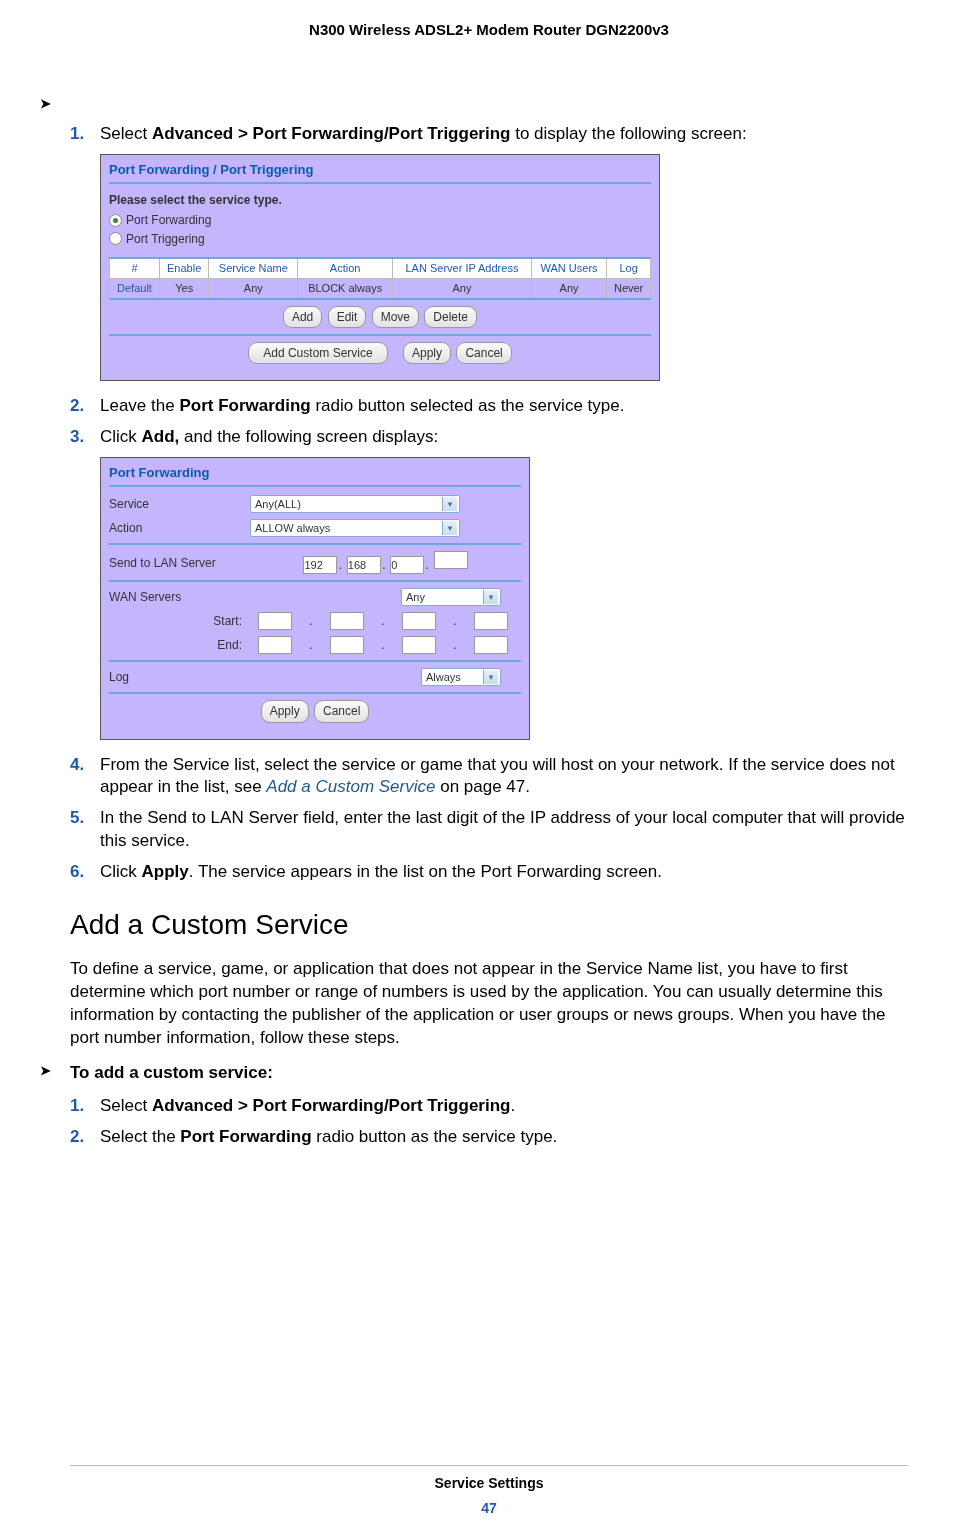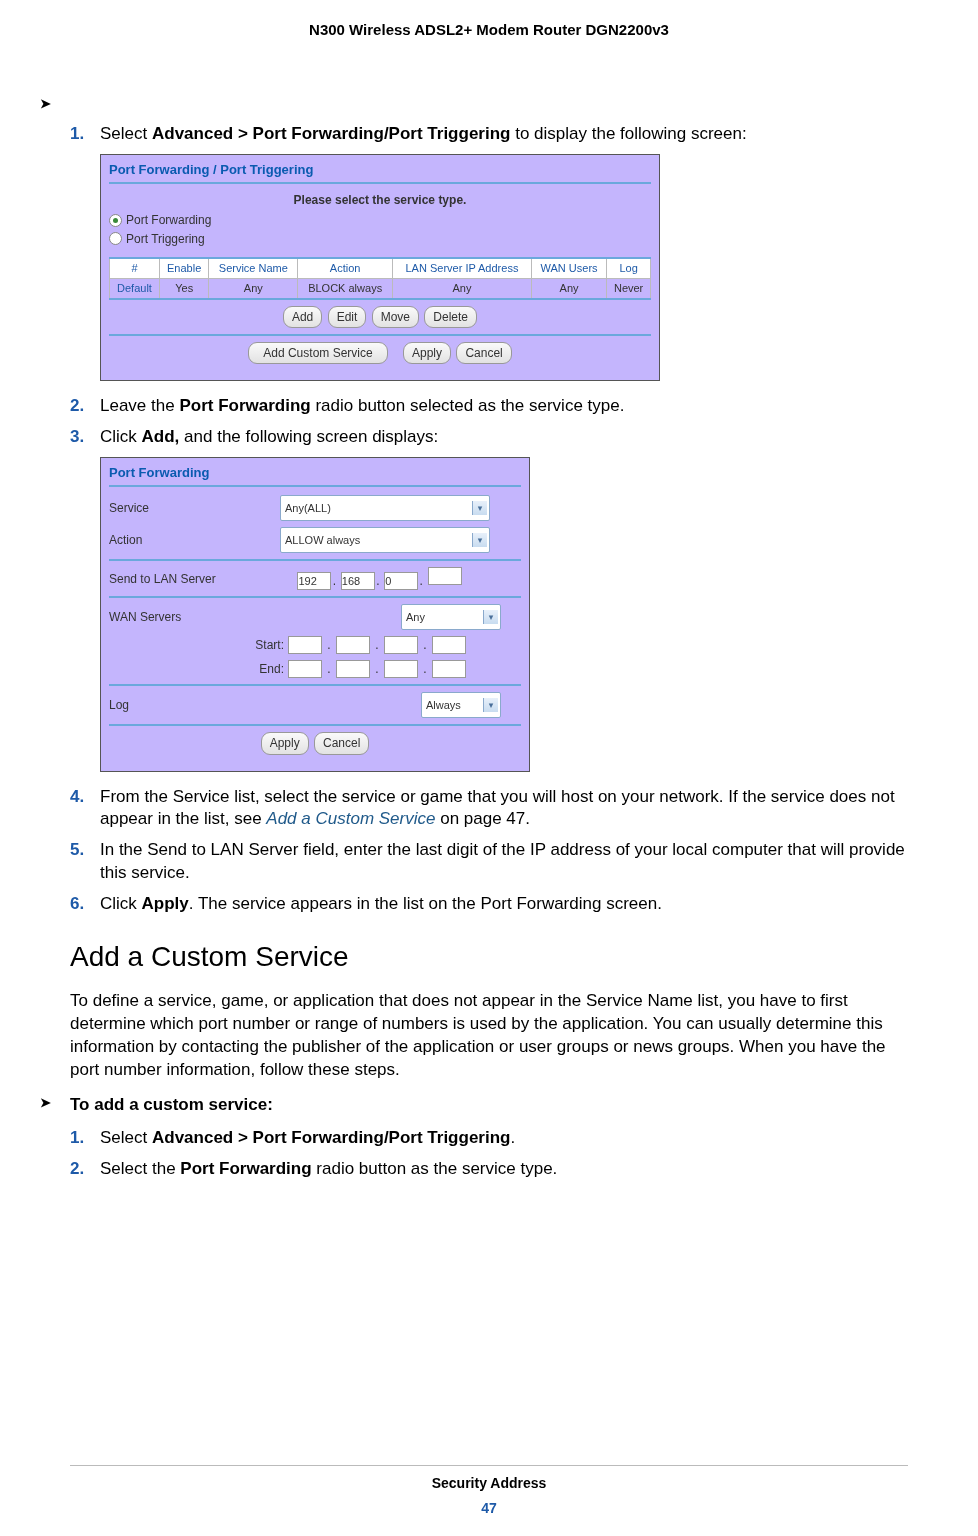--- a/index.html
+++ b/index.html
@@ -86,21 +86,20 @@
     border-top: 2px solid #6aa8dc;
     margin: 0 8px 8px 8px;
   }
   .shot .inner {
     padding: 0 8px 10px 8px;
   }
   .shot .prompt {
     font-weight: bold;
     font-size: 12px;
     margin-bottom: 4px;
-    text-align: center;
   }
   .radio-row {
     display: flex;
     align-items: center;
     margin: 2px 0;
     gap: 4px;
   }
   .radio-dot {
     width: 11px; height: 11px;
     border: 1px solid #888;
@@ -152,35 +151,34 @@
     margin: 0 1px;
     color: #333;
   }
   .btn-wide { padding: 2px 14px; }
 
   
   .formrow {
     display: flex;
     align-items: center;
     margin: 6px 0;
-    gap: 4px;
+    gap: 16px;
   }
   .formrow .lbl { width: 125px; font-size: 12px; }
   .select {
     border: 1px solid #8aa9cc;
     background: #fff;
-    height: 26px;
+    height: 18px;
     display: inline-flex;
     align-items: center;
     justify-content: space-between;
     padding: 0 2px 0 4px;
     font-size: 11px;
     border-radius: 2px;
     box-sizing: border-box;
-    margin-left: 42px;
   }
   .select .chev {
     width: 14px;
     text-align: center;
     color: #4a6f9a;
     background: linear-gradient(#e8f0fa,#c8dcf0);
     border-left: 1px solid #8aa9cc;
     font-size: 9px;
     line-height: 14px;
     height: 14px;
@@ -423,16 +421,16 @@
     <li>
       <span class="num">2.</span>
       <span class="body">
         <span>Select the </span><span class="bold">Port Forwarding</span><span> radio button as the service type.</span>
       </span>
     </li>
   </ol>
 
   <div class="footer">
     <div class="line"></div>
-    <div class="chap">Security Address</div>
+    <div class="chap">Service Settings</div>
     <div class="pg">47</div>
   </div>
 </div>
 
 </body></html>

